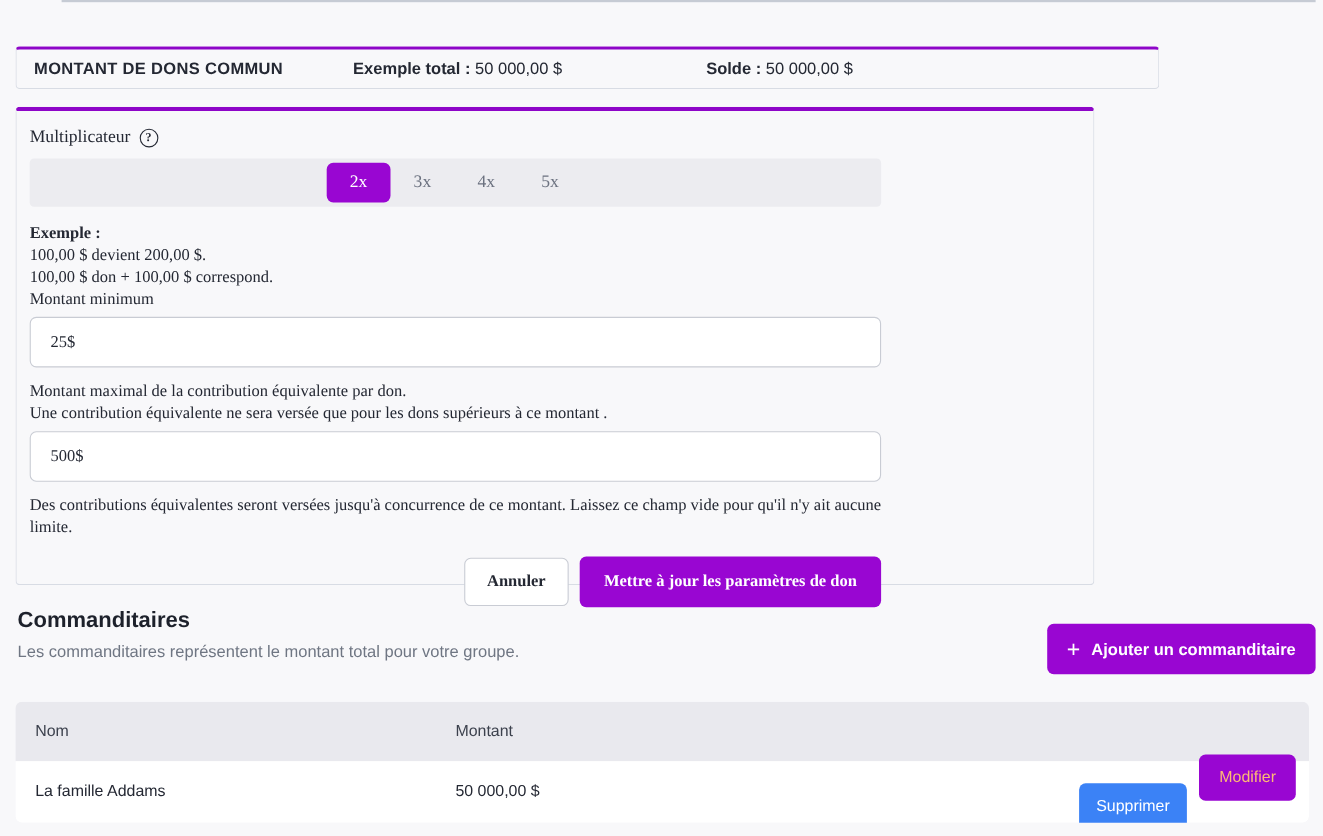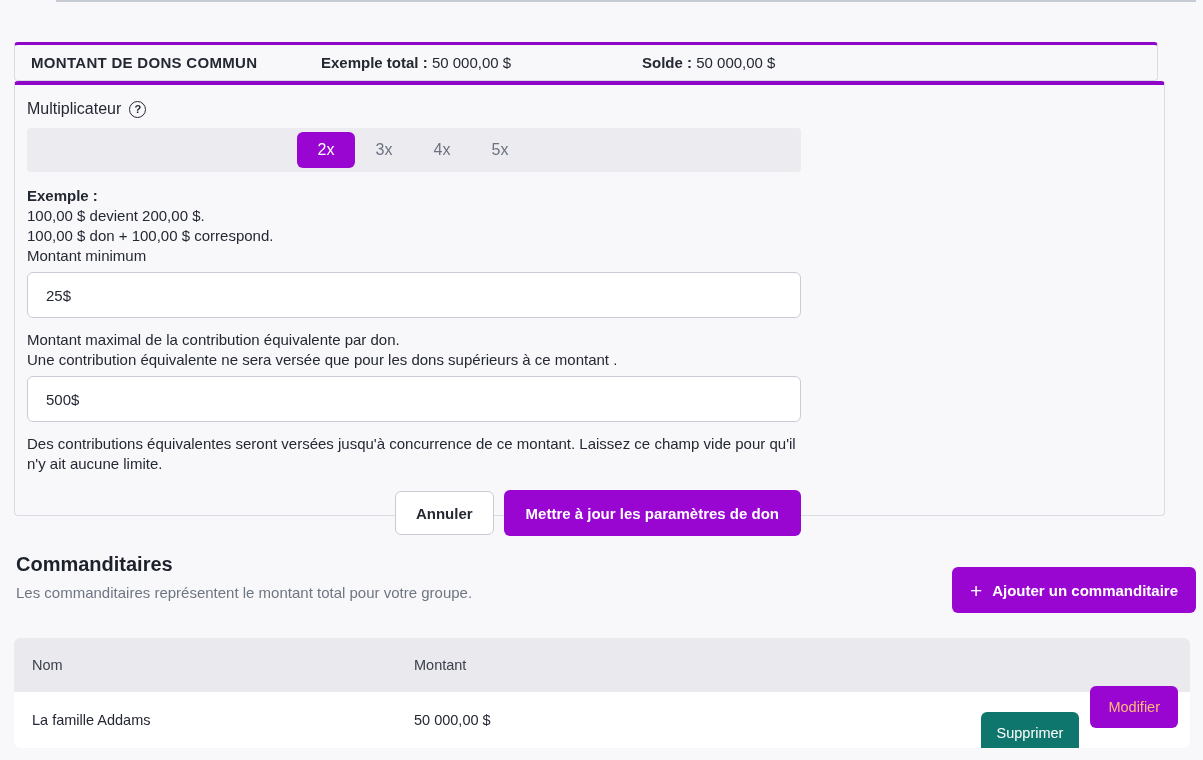--- a/index.html
+++ b/index.html
@@ -10,43 +10,44 @@
     color: #242833;
     overflow: hidden;
     position: relative;
   }
   .top-divider {
     position: absolute; top: 0; left: 56px; width: 1140px; height: 2px;
     background: #c6cbd4;
   }
   
   .summary-card {
-    position: absolute; left: 14px; top: 42px; width: 1144px; height: 39px;
+    position: absolute; left: 14px; top: 42px; width: 1040px; height: 39px;
     background: #f8f8fa;
     border: 1px solid #d8dce4;
     border-top: 3px solid #8e06c8;
     border-radius: 4px;
     display: flex; align-items: center;
     padding: 0 16px;
     font-size: 15px;
   }
   .summary-title { font-weight: bold; letter-spacing: .3px; width: 290px; flex: none; }
   .summary-stat { flex: none; }
   .summary-stat .lbl { font-weight: bold; }
   .stat-0 { width: 293px; }
   .stat-1 { width: 262px; }
   .stat-2 { flex: 1; margin-left: 28px; }
   
   .settings-panel {
-    position: absolute; left: 14px; top: 81px; width: 1151px; height: 435px;
+    position: absolute; left: 14px; top: 97px; width: 981px; height: 435px;
     background: #f8f8fa;
     border: 1px solid #d8dce4;
     border-top: 4px solid #8e06c8;
     border-radius: 4px;
     padding: 13px 12px 0 12px;
+    font-family: Liberation Serif, serif;
   }
   .mult-label-row {
     display: flex; align-items: center; gap: 8px;
     font-size: 16px; margin: 2px 0 10px 0;
   }
   .help-icon {
     width: 17px; height: 17px; border: 1.6px solid #242833; border-radius: 50%;
     display: inline-flex; align-items: center; justify-content: center;
     font-size: 11px; font-weight: bold; cursor: pointer;
   }
@@ -115,21 +116,21 @@
   .col-name { width: 382px; flex: none; }
   .col-amount { flex: 1; }
   .table-row {
     height: 56px; background: #ffffff;
     display: flex; align-items: center; padding: 0 12px 0 18px;
     font-size: 14.5px; color: #242833;
     border-radius: 0 0 6px 6px;
   }
   .row-actions { display: flex; gap: 11px; }
   .btn-delete {
-    height: 42px; padding: 0 16px; background: #0f766e; border: none;
+    height: 42px; padding: 0 16px; background: #3b82f6; border: none;
     border-radius: 6px; color: #ffffff; font-family: inherit; font-size: 14.5px;
     cursor: pointer;
     margin-top: 26px;
   }
   .btn-edit {
     height: 42px; padding: 0 18px; background: #9906d2; border: none;
     border-radius: 6px; color: #fdba74; font-family: inherit; font-size: 14.5px;
     cursor: pointer;
   }
 </style>

